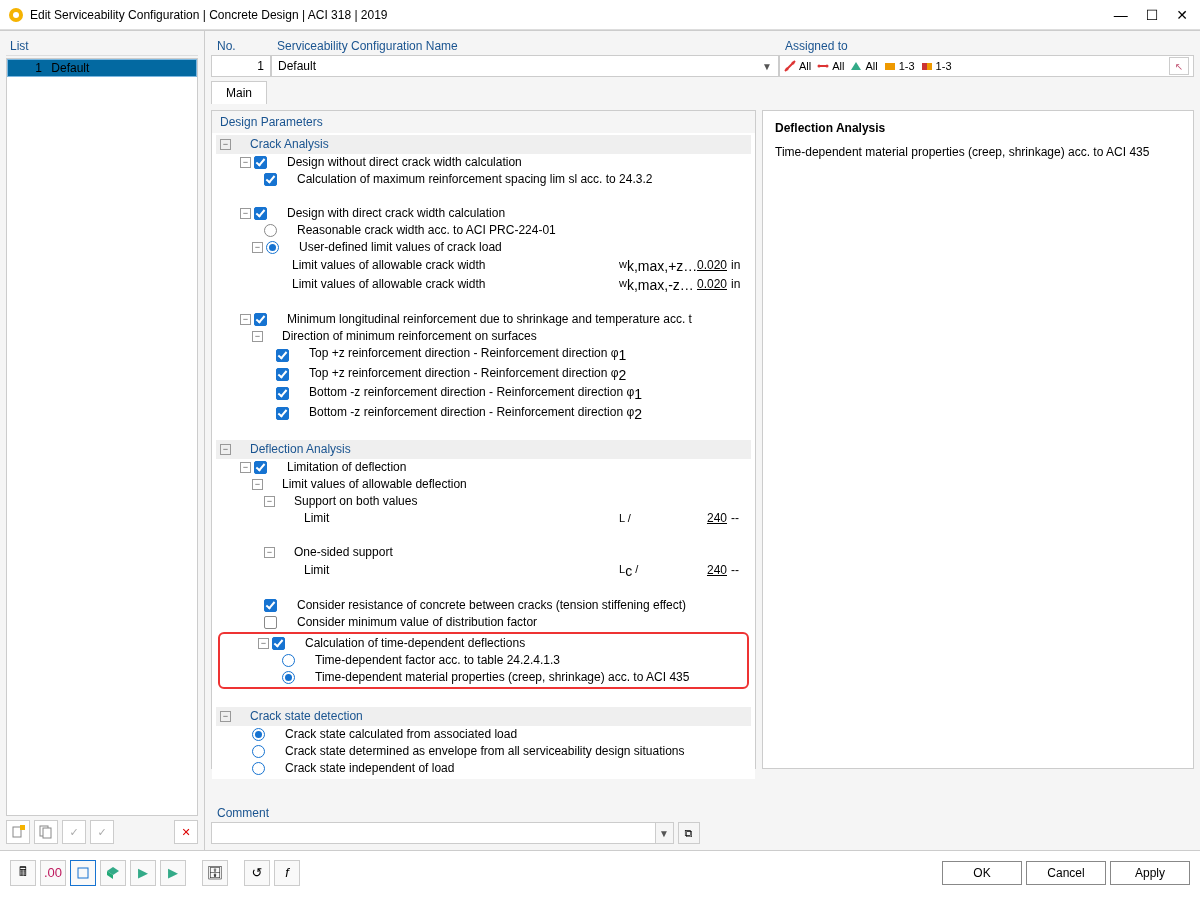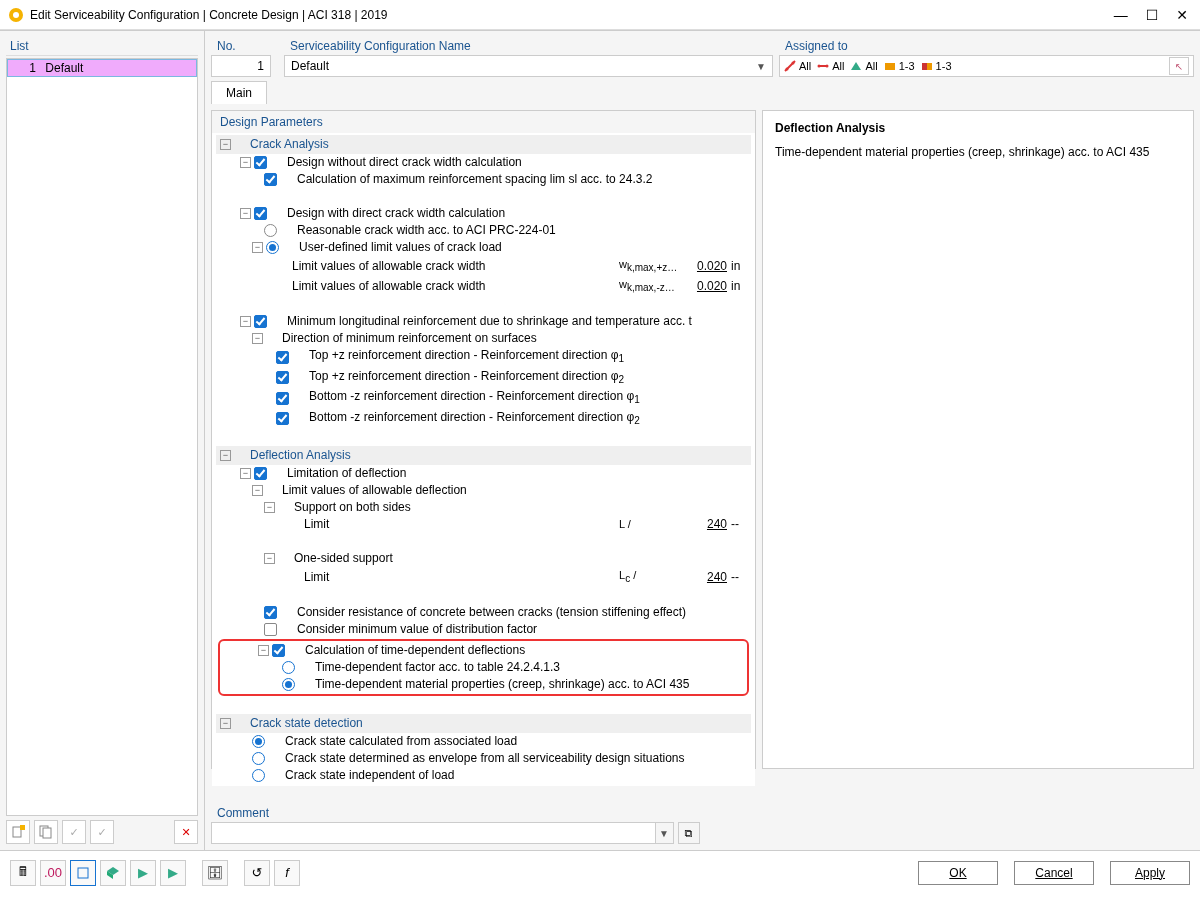--- a/index.html
+++ b/index.html
@@ -7,33 +7,33 @@
 .titlebar { display: flex; align-items: center; height: 30px; padding: 0 8px; border-bottom: 1px solid #ddd; }
 .titlebar .app-icon { width: 16px; height: 16px; margin-right: 6px; }
 .titlebar .title { flex: 1; font-size: 12px; }
 .titlebar .winbtns { display: flex; gap: 18px; padding-right: 4px; }
 .titlebar .winbtns span { font-size: 14px; cursor: pointer; font-family: sans-serif; }
 
 .main-area { display: flex; height: 820px; border-top: 1px solid #ccc; }
 .left-pane { width: 205px; background: #f5f5f5; border-right: 1px solid #ccc; display: flex; flex-direction: column; padding: 6px; }
 .left-pane .list-header { color: #1a5490; font-weight: normal; padding: 2px 4px; border-bottom: 1px solid #ddd; }
 .left-pane .list-body { flex: 1; background: #fff; border: 1px solid #ccc; margin-top: 2px; }
-.list-item.selected { background: #f0abfc; border: 1px solid #7bb7e0; padding: 1px 12px; }
+.list-item.selected { background: #0369a1; border: 1px solid #7bb7e0; padding: 1px 18px; }
 .list-item .num { display: inline-block; width: 16px; text-align: right; margin-right: 6px; }
 .left-toolbar { display: flex; gap: 4px; margin-top: 4px; }
 .tb-btn { width: 24px; height: 24px; border: 1px solid #ccc; background: #fff; display: inline-flex; align-items: center; justify-content: center; cursor: pointer; font-size: 11px; }
 .tb-btn.disabled { color: #aaa; }
 .tb-btn.danger { color: #d00; margin-left: auto; }
 
 .right-pane { flex: 1; background: #f5f5f5; padding: 6px; display: flex; flex-direction: column; gap: 6px; overflow: hidden; }
-.top-row { display: flex; gap: 6px; }
+.top-row { display: flex; }
 .panel-header { color: #1a5490; padding: 2px 6px; }
 .no-box { width: 60px; }
 .no-box .val { background: #fff; border: 1px solid #ccc; height: 22px; display: flex; align-items: center; justify-content: flex-end; padding: 0 6px; }
-.name-box { flex: 1; margin-left: 7px; }
+.name-box { flex: 1; }
 .name-box .combo { background: #fff; border: 1px solid #ccc; height: 22px; display: flex; align-items: center; padding: 0 6px; }
 .name-box .combo .chev { margin-left: auto; font-size: 10px; color: #555; }
 .assigned-box { width: 415px; }
 .assigned-body { background: #fff; border: 1px solid #ccc; height: 22px; display: flex; align-items: center; padding: 0 4px; gap: 6px; }
 .badge { display: inline-flex; align-items: center; gap: 3px; font-size: 11px; cursor: pointer; }
 .badge .ico { width: 12px; height: 12px; display: inline-block; }
 .cursor-btn { margin-left: auto; width: 20px; height: 18px; border: 1px solid #ccc; display: inline-flex; align-items: center; justify-content: center; font-size: 10px; color: #c05070; background: #fff; }
 
 .tabs-row { margin-top: -2px; }
 .tab { display: inline-block; background: #fff; border: 1px solid #ccc; border-bottom: none; padding: 4px 14px; font-size: 12px; }
@@ -55,33 +55,33 @@
 .sp { display: inline-block; }.w2{width:24px}.w3{width:36px}.w4{width:48px}.w5{width:60px}.w6{width:72px}
 .exp { width: 11px; height: 11px; border: 1px solid #999; display: inline-flex; align-items: center; justify-content: center; font-size: 9px; line-height: 1; margin-right: 3px; cursor: pointer; color: #555; }
 .chk { width: 13px; height: 13px; display: inline-block; margin-right: 4px; border: 1px solid #888; border-radius: 2px; vertical-align: middle; position: relative; cursor: pointer; }
 .chk.checked { background: #1673d1; border-color: #1673d1; }
 .chk.checked::after { content: ""; position: absolute; left: 3px; top: 0px; width: 3px; height: 7px; border: solid #fff; border-width: 0 2px 2px 0; transform: rotate(40deg); }
 .rad { width: 13px; height: 13px; border: 1px solid #1673d1; border-radius: 50%; display: inline-block; margin-right: 4px; vertical-align: middle; position: relative; cursor: pointer; }
 .rad.sel::after { content: ""; position: absolute; left: 2px; top: 2px; width: 7px; height: 7px; border-radius: 50%; background: #1673d1; }
 .rad.gray { border-color: #888; }
 .groupbar { background: #efefef; padding: 1px 4px; }
 .highlight-box { border: 2px solid #e33; border-radius: 6px; padding: 1px 2px; margin: 1px 2px; }
-sub { font-size: 10px; }
+sub { font-size: 14px; }
 
 .comment-row { display: flex; gap: 6px; align-items: flex-end; margin-top: auto; }
 .comment-box { flex: 1; margin-top: 29px; }
 .comment-input { display: flex; align-items: center; }
 .comment-input .field { flex: 1; background: #fff; border: 1px solid #ccc; height: 22px; display: flex; align-items: center; padding: 0 6px; }
 .comment-input .chev { width: 18px; height: 22px; border: 1px solid #ccc; border-left: none; display: inline-flex; align-items: center; justify-content: center; font-size: 10px; color: #555; }
 .comment-input .copy { width: 22px; height: 22px; border: 1px solid #ccc; margin-left: 4px; display: inline-flex; align-items: center; justify-content: center; font-size: 11px; }
 
 .footer { height: 44px; border-top: 1px solid #ccc; display: flex; align-items: center; padding: 0 10px; gap: 4px; }
 .ftb { width: 26px; height: 26px; border: 1px solid #ccc; background: #f9f9f9; display: inline-flex; align-items: center; justify-content: center; cursor: pointer; font-size: 13px; }
 .ftb.active { border-color: #1673d1; }
-.footer .btns { margin-left: auto; display: flex; gap: 16px; text-decoration: underline; }
+.footer .btns { margin-left: auto; display: flex; gap: 4px; }
 .footer .abtn { width: 80px; height: 24px; border: 1px solid #888; background: #fff; cursor: pointer; font-size: 12px; }
 .spacer8 { display: inline-block; width: 8px; }
 </style>
 </head>
 <body>
 
 <div class="titlebar">
   <span class="app-icon">
     <svg viewBox="0 0 16 16">
         <circle cx="8" cy="8" r="7" fill="#f5b301"></circle>
@@ -284,21 +284,21 @@
               <span class="lbl">Limitation of deflection</span>
             </div>
           <div class="row">
               <span class="sp w3"></span>
               <span class="exp">−</span>
               <span class="lbl">Limit values of allowable deflection</span>
             </div>
           <div class="row">
               <span class="sp w4"></span>
               <span class="exp">−</span>
-              <span class="lbl">Support on both sides</span>
+              <span class="lbl">Support on both values</span>
             </div>
           <div class="row">
               <span class="sp w6"></span>
               <span class="lbl">Limit</span>
               <span class="sym">L /</span>
               <span class="val">240</span>
               <span class="unit">--</span>
             </div>
           <div class="row" style="height:8px"></div>
           <div class="row">

